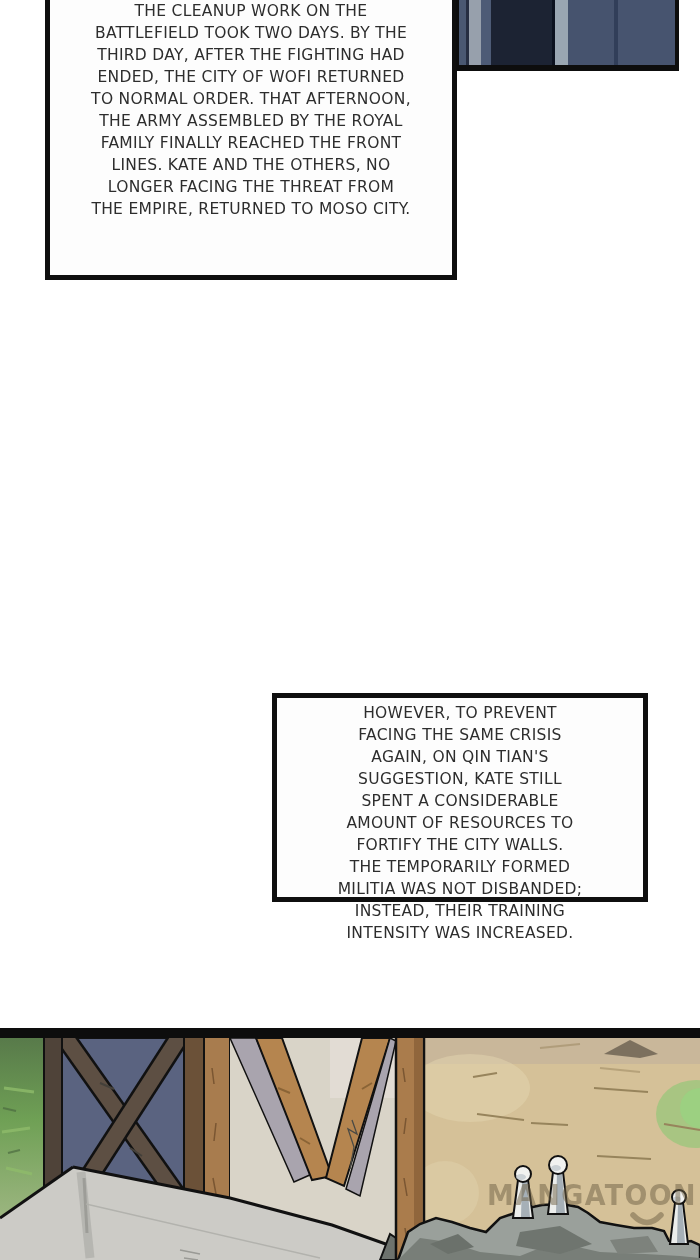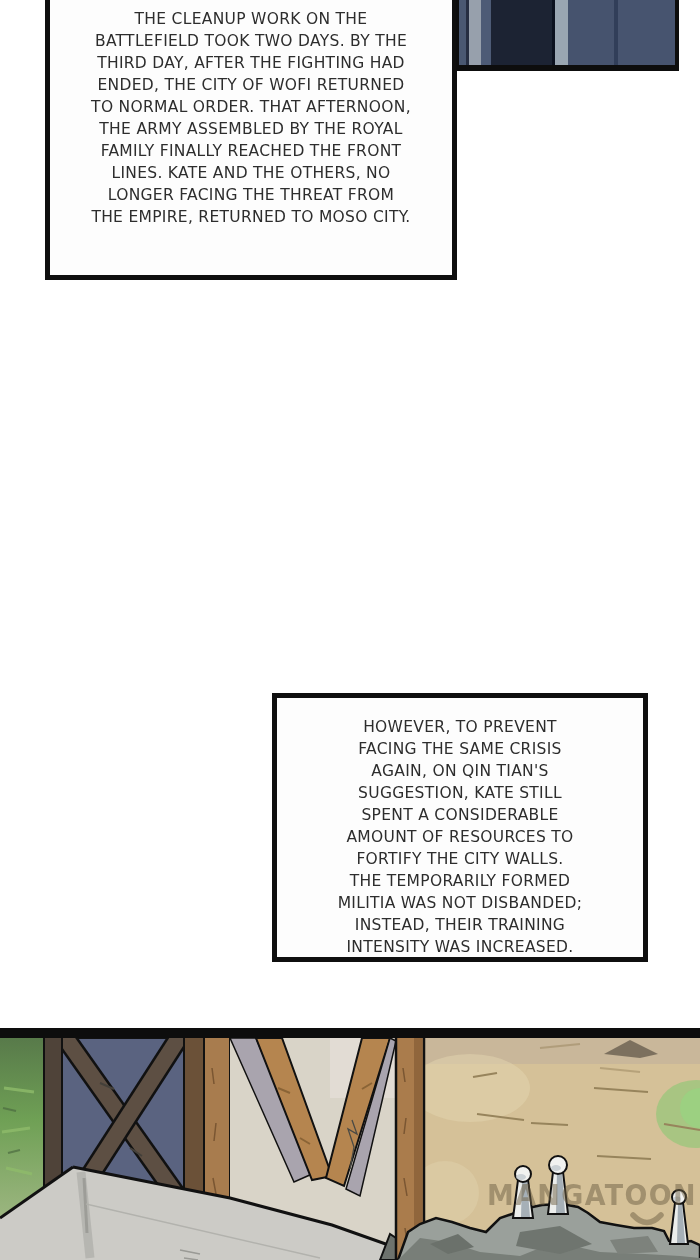--- a/index.html
+++ b/index.html
@@ -11,22 +11,22 @@
   .narration-box{
     position:absolute;box-sizing:border-box;
     background:#fdfdfd;border:5px solid #0f0f0f;
   }
   .narration-box.top-cut{border-top:none;}
   .narration-text{
     white-space:pre-line;text-align:center;
     font-size:15.5px;line-height:22px;letter-spacing:0.3px;
     color:#2d2d2d;
   }
-  #box1{left:45px;top:0;width:412px;height:280px;padding-top:8px;}
-  #box2{left:272px;top:693px;width:376px;height:269px;padding-top:18px;}
+  #box1{left:45px;top:0;width:412px;height:280px;padding-top:0;}
+  #box2{left:272px;top:693px;width:376px;height:209px;padding-top:4px;}
   
   #fragment{
     position:absolute;left:456px;top:0;width:223px;height:71px;
     box-sizing:border-box;display:flex;
     border-left:3px solid #0d0d0d;border-right:4px solid #0d0d0d;border-bottom:6px solid #0d0d0d;
   }
   #fragment .stripe{height:100%;}
   .s1{width:7px;background:#4a5872;}
   .s2{width:3px;background:#262e42;}
   .s3{width:12px;background:#97a0ac;}

